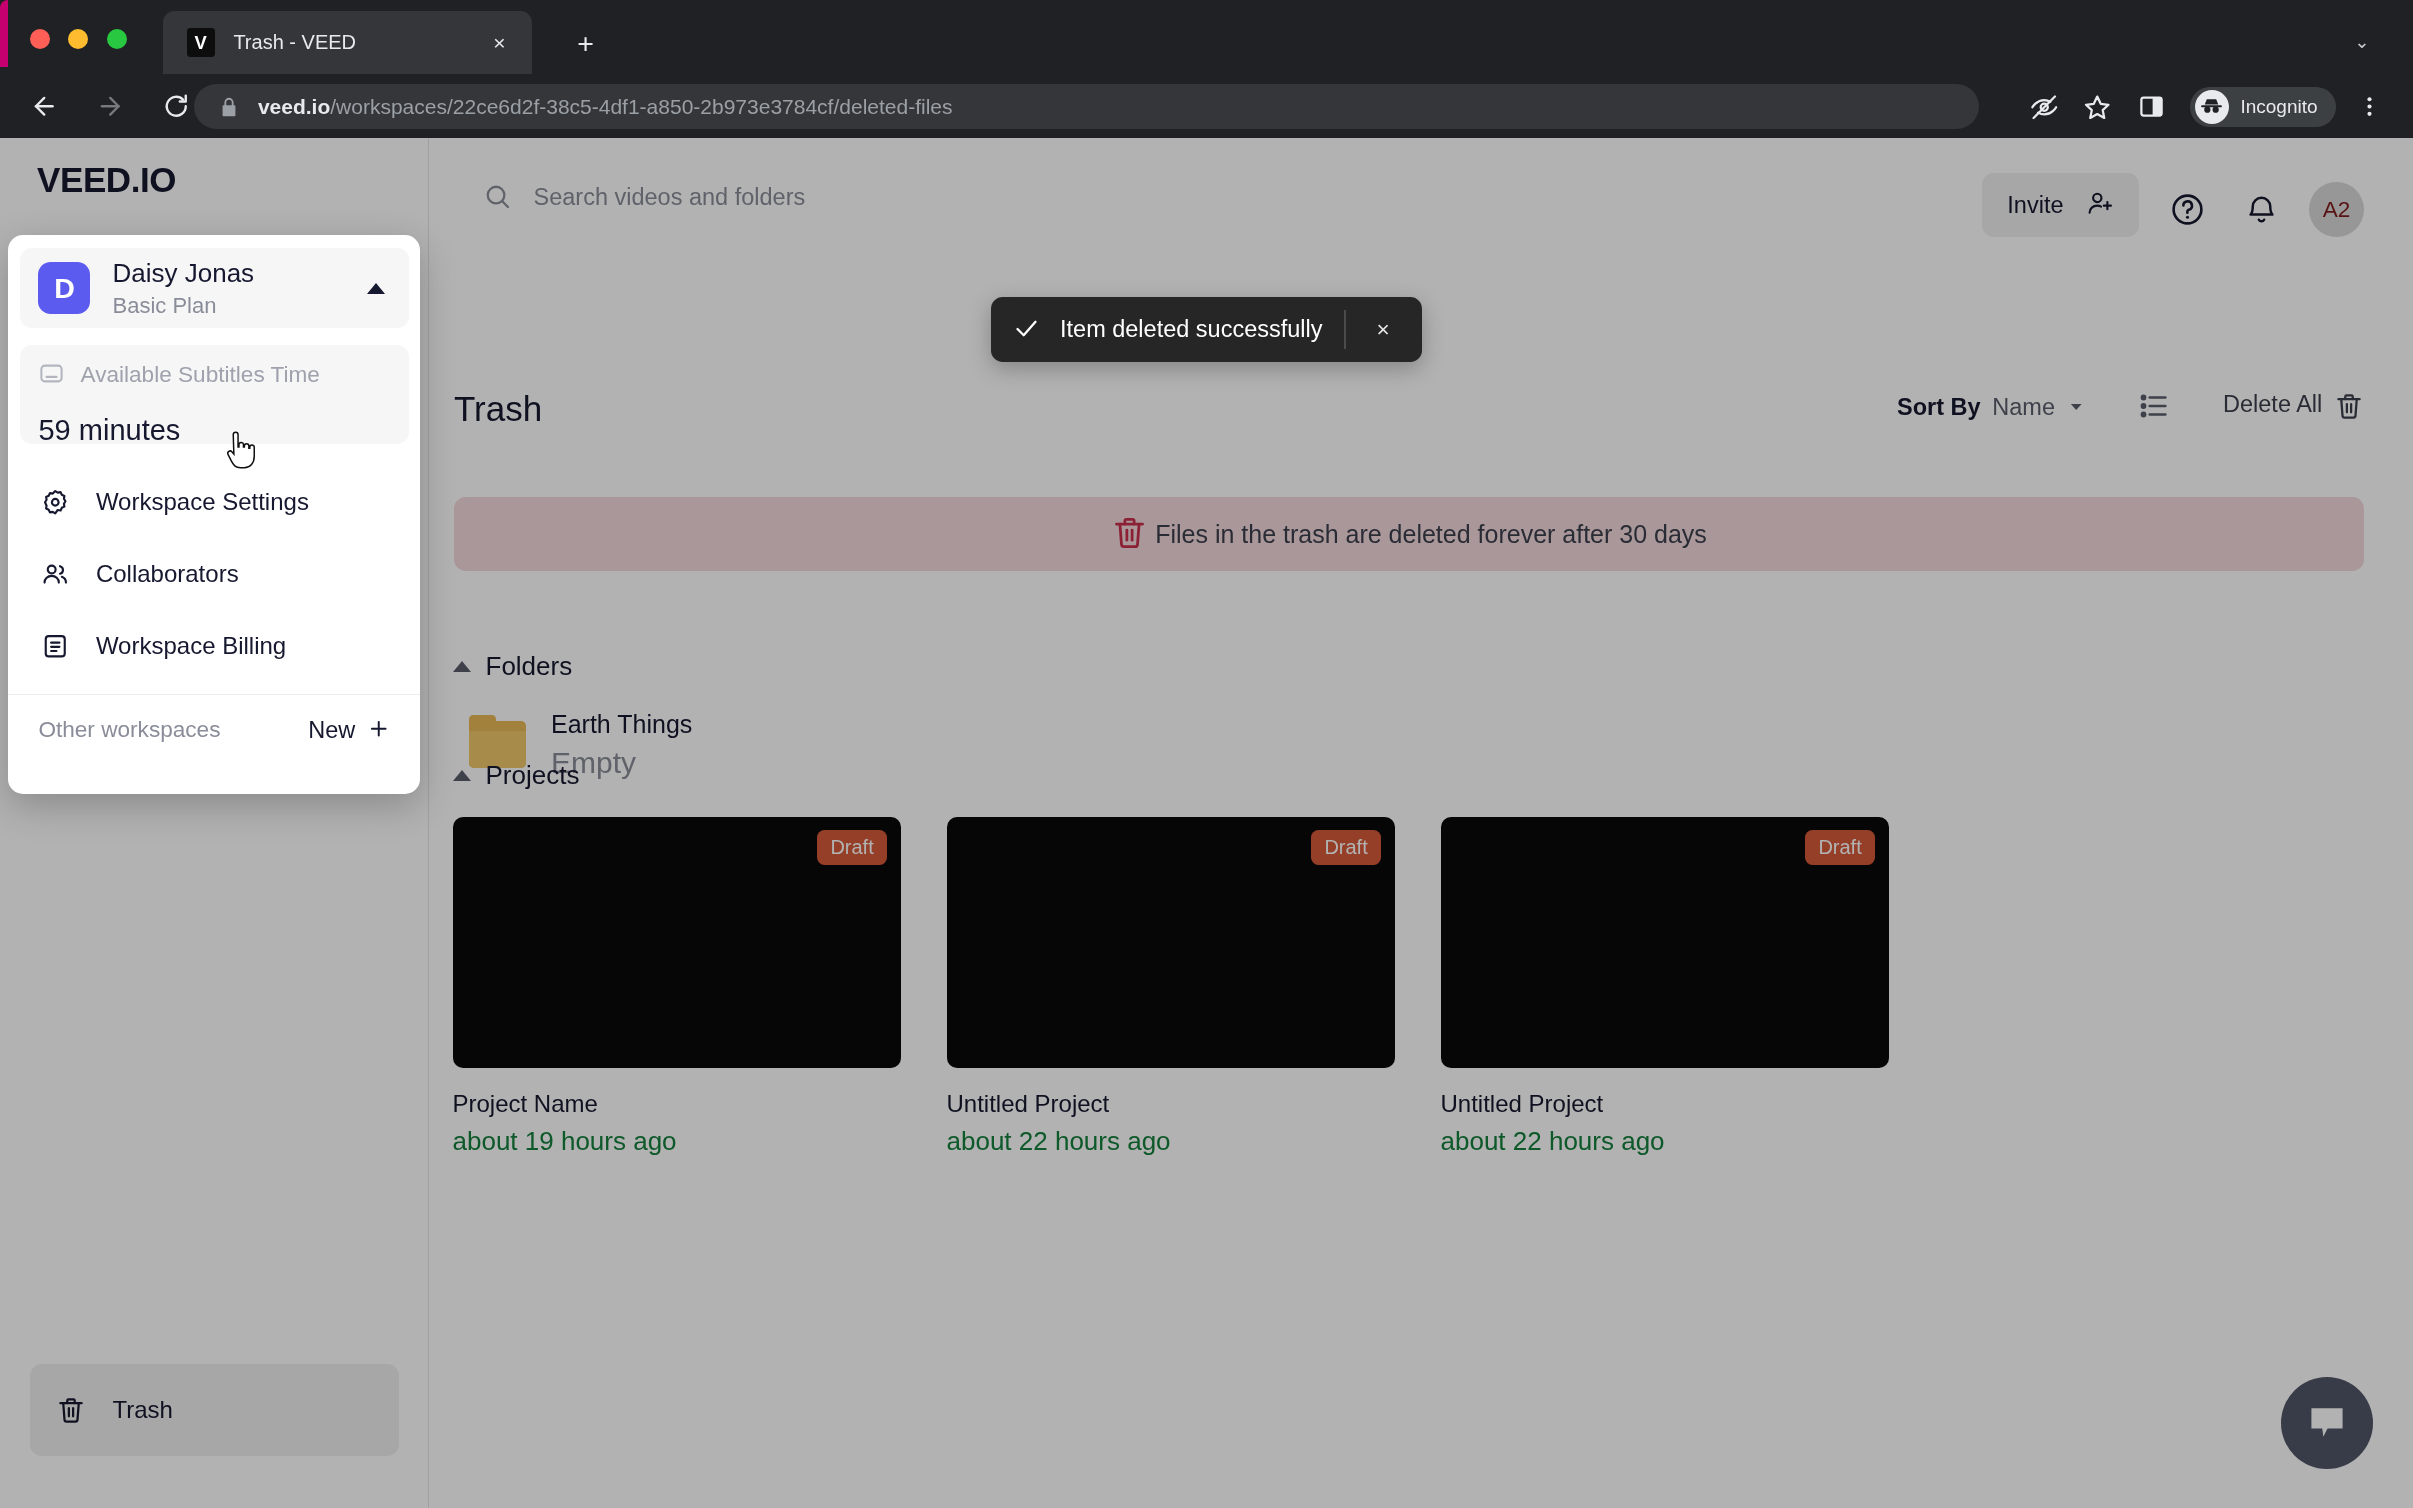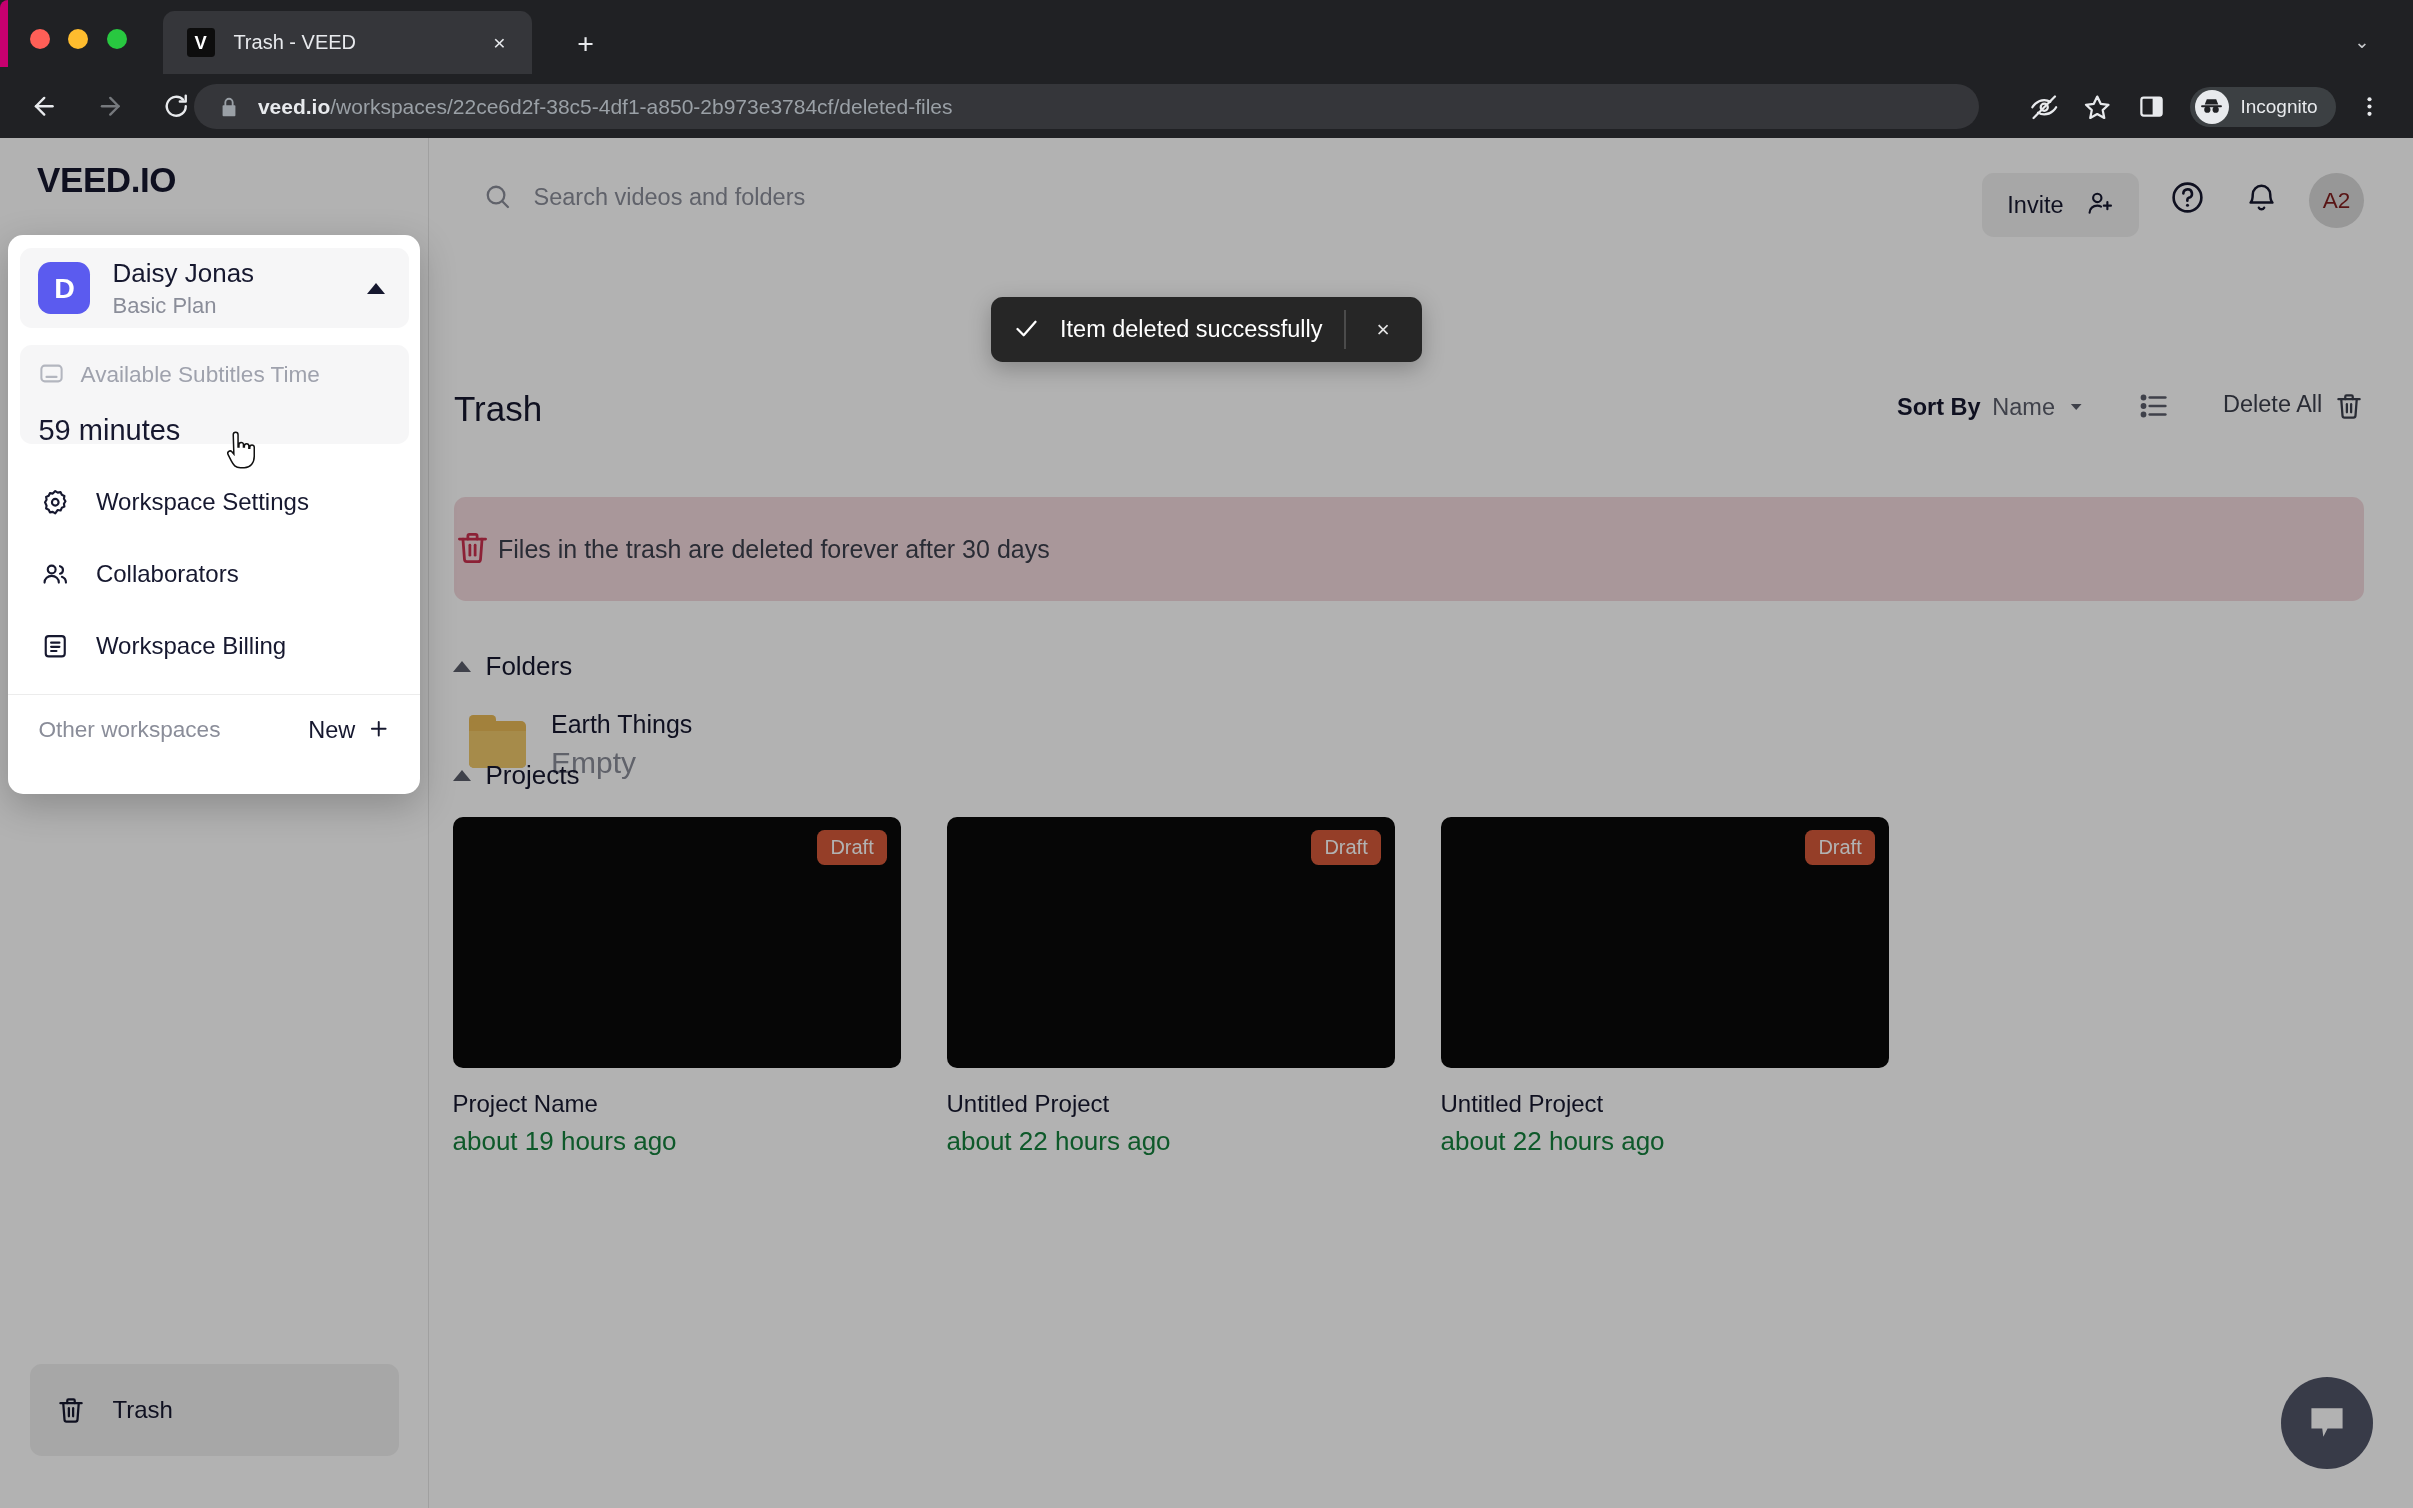--- a/index.html
+++ b/index.html
@@ -134,21 +134,21 @@
   #main { position: absolute; left: 429px; top: 0; right: 0; bottom: 0; background: #fff; }
 
   #topbar { position: absolute; left: 0; top: 0; right: 0; height: 126px; }
   #search-box {
     position: absolute; left: 54px; top: 44px; display: flex;
     align-items: center; gap: 22px;
   }
   #search-placeholder { font-size: 23.5px; color: #8a8d99; }
   #topbar-right {
     position: absolute; right: 49px; top: 35px;
-    display: flex; align-items: flex-start; gap: 22px;
+    display: flex; align-items: flex-end; gap: 22px;
   }
   #invite-button {
     height: 64px; background: #f0f0f0; border-radius: 11.7px;
     display: flex; align-items: center; gap: 22px; padding: 0 25px;
   }
   #invite-button .label { font-size: 23.5px; color: #16182f; }
   .top-icon-btn {
     width: 52px; height: 52px; display: flex;
     align-items: center; justify-content: center; color: #16182f;
   }
@@ -166,23 +166,23 @@
     position: absolute; right: 49px; top: 251px;
     display: flex; align-items: center; gap: 52px;
   }
   #sort-by { display: flex; align-items: center; gap: 11.7px; }
   #sort-by-label { font-size: 23.5px; font-weight: 700; color: #16182f; }
   #sort-by-value { font-size: 23.5px; color: #5b5e6b; }
   #delete-all-btn { display: flex; align-items: flex-start; gap: 11.7px; }
   #delete-all-label { font-size: 23.5px; color: #3c3f4c; }
 
   #trash-banner {
-    position: absolute; left: 25px; top: 359px; right: 49px; height: 104px;
+    position: absolute; left: 25px; top: 359px; right: 49px; height: 74px;
     background: #f3d9dd; border-radius: 11.7px;
-    display: flex; align-items: center; justify-content: flex-start; gap: 7px;
+    display: flex; align-items: center; justify-content: center; gap: 7px;
   }
   #trash-banner-text { font-size: 25px; color: #3c3f4c; }
 
   .section-header {
     position: absolute; left: 23.5px; display: flex; align-items: center; gap: 15px;
   }
   .section-header .caret {
     width: 0; height: 0; border-left: 9.2px solid transparent;
     border-right: 9.2px solid transparent; border-bottom: 11px solid #5b5e6b;
   }

